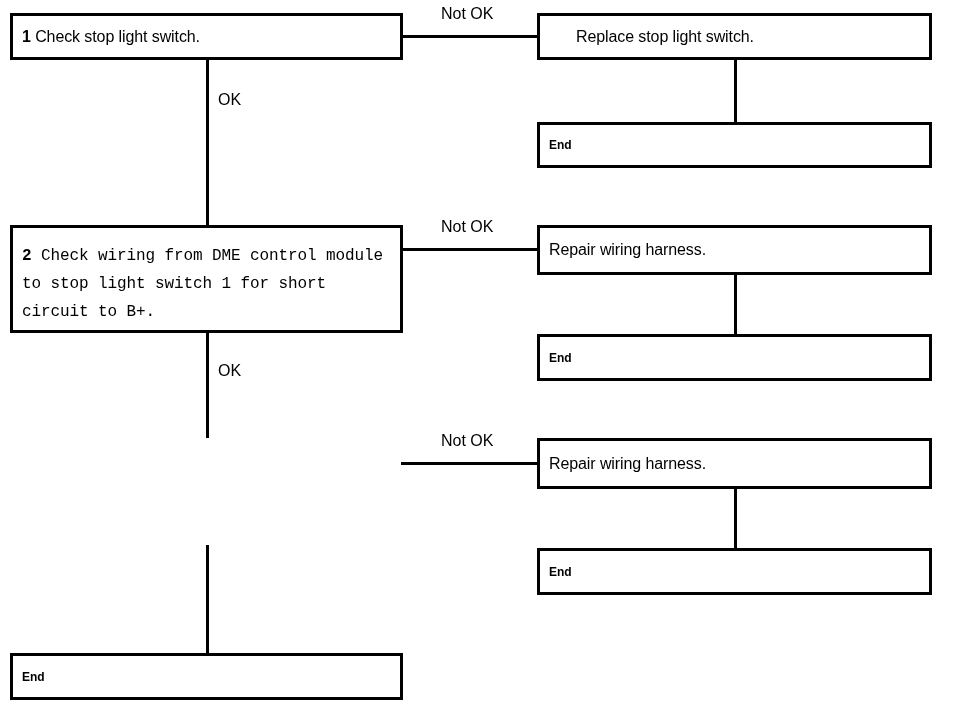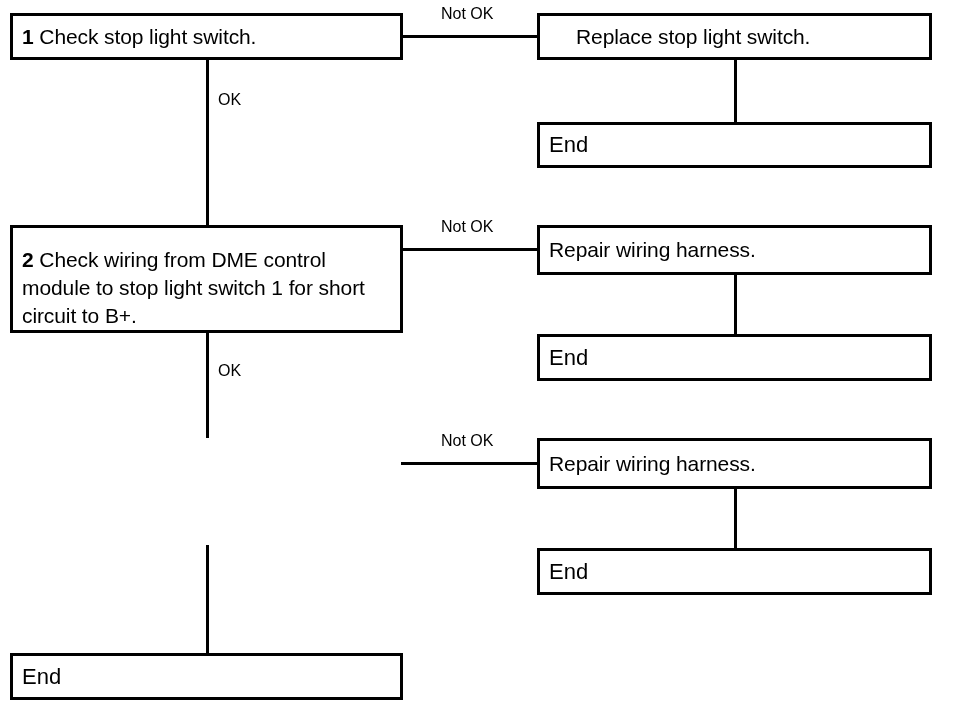--- a/index.html
+++ b/index.html
@@ -23,35 +23,36 @@
     box-sizing: border-box;
     border: 3px solid #000000;
     background: #ffffff;
     display: flex;
     align-items: center;
     padding-left: 9px;
     padding-right: 8px;
     z-index: 3;
   }
   .node .node-text {
-    font-size: 21px;
+    font-size: 16px;
     line-height: 28px;
     letter-spacing: -0.1px;
     white-space: pre-line;
   }
   .node.multiline {
-    align-items: flex-end;
+    align-items: center;
     padding-top: 10px;
+    font-family: Liberation Mono, monospace;
   }
   .step-num {
     font-weight: bold;
   }
   .end-label {
-    font-weight: normal;
-    font-size: 22px;
+    font-weight: bold;
+    font-size: 12px;
   }
   .vline {
     position: absolute;
     width: 3px;
     background: #000000;
     z-index: 1;
   }
   .hline {
     position: absolute;
     height: 3px;

